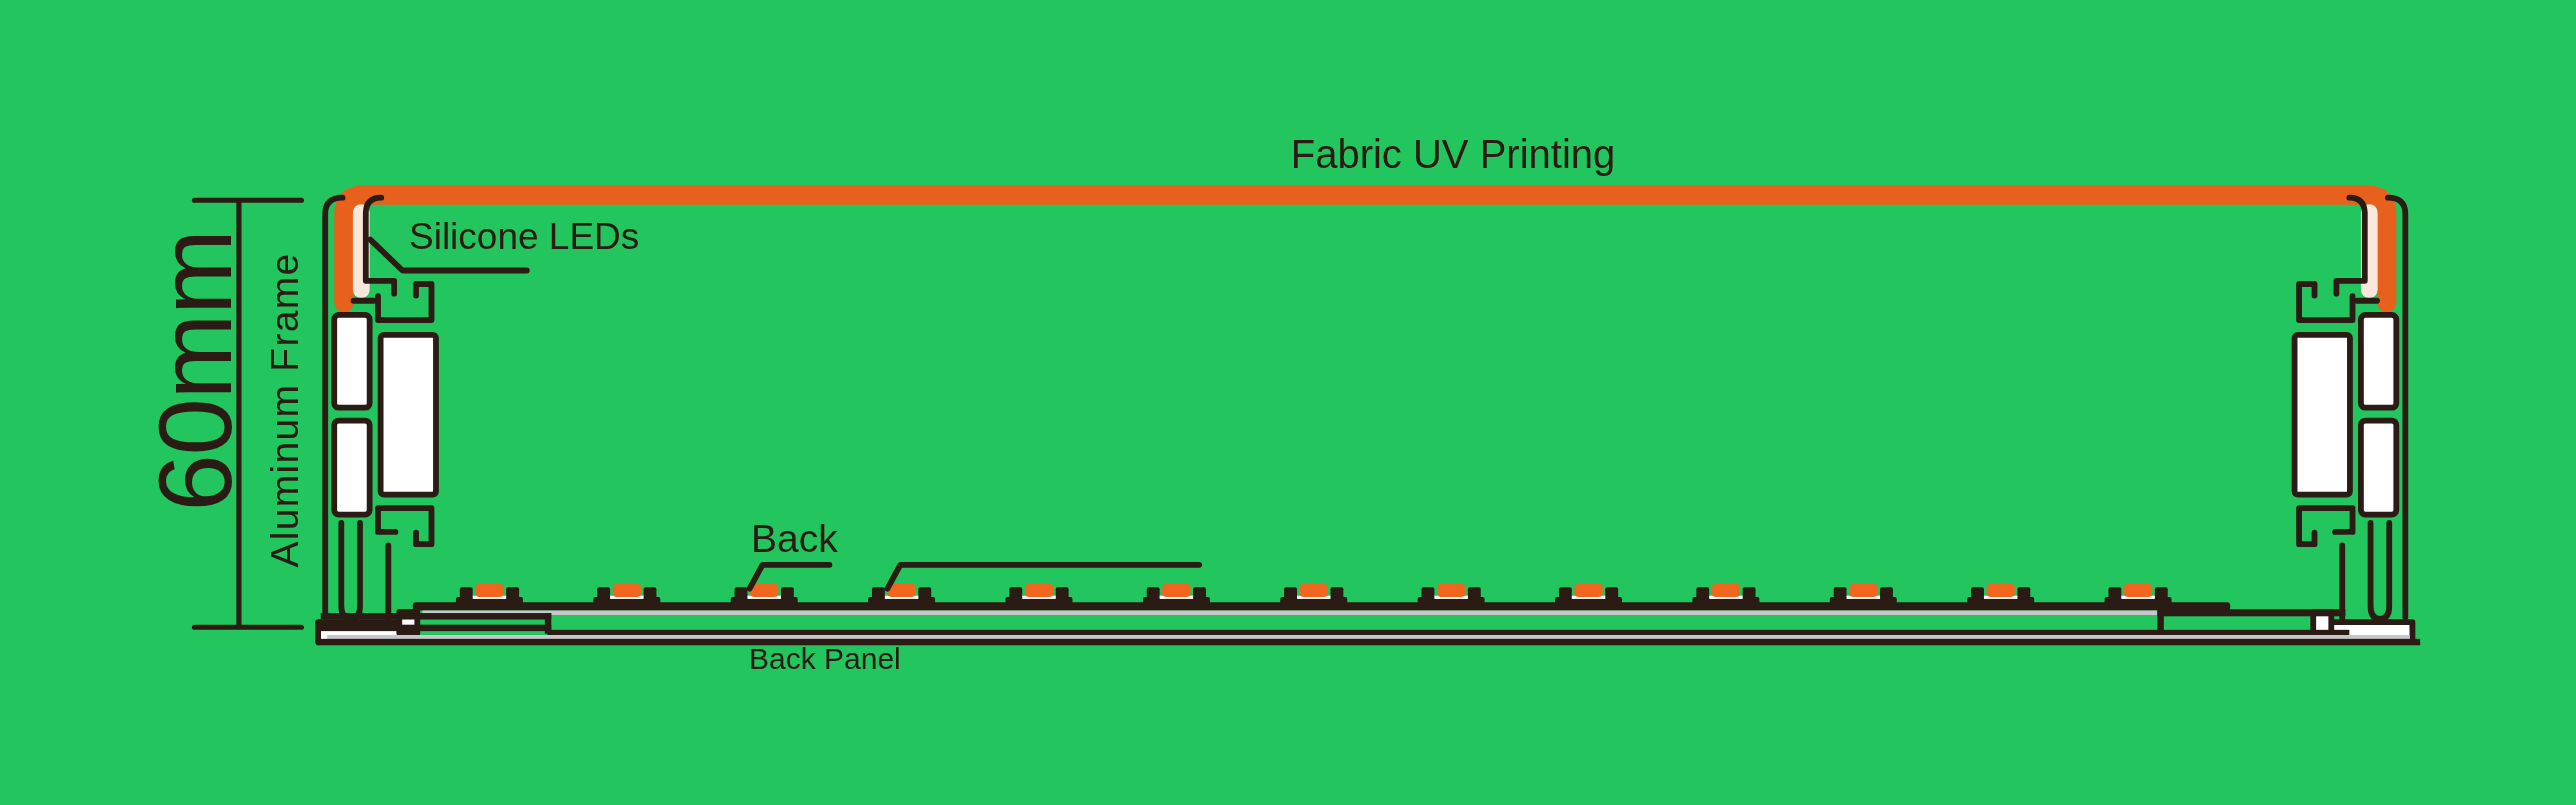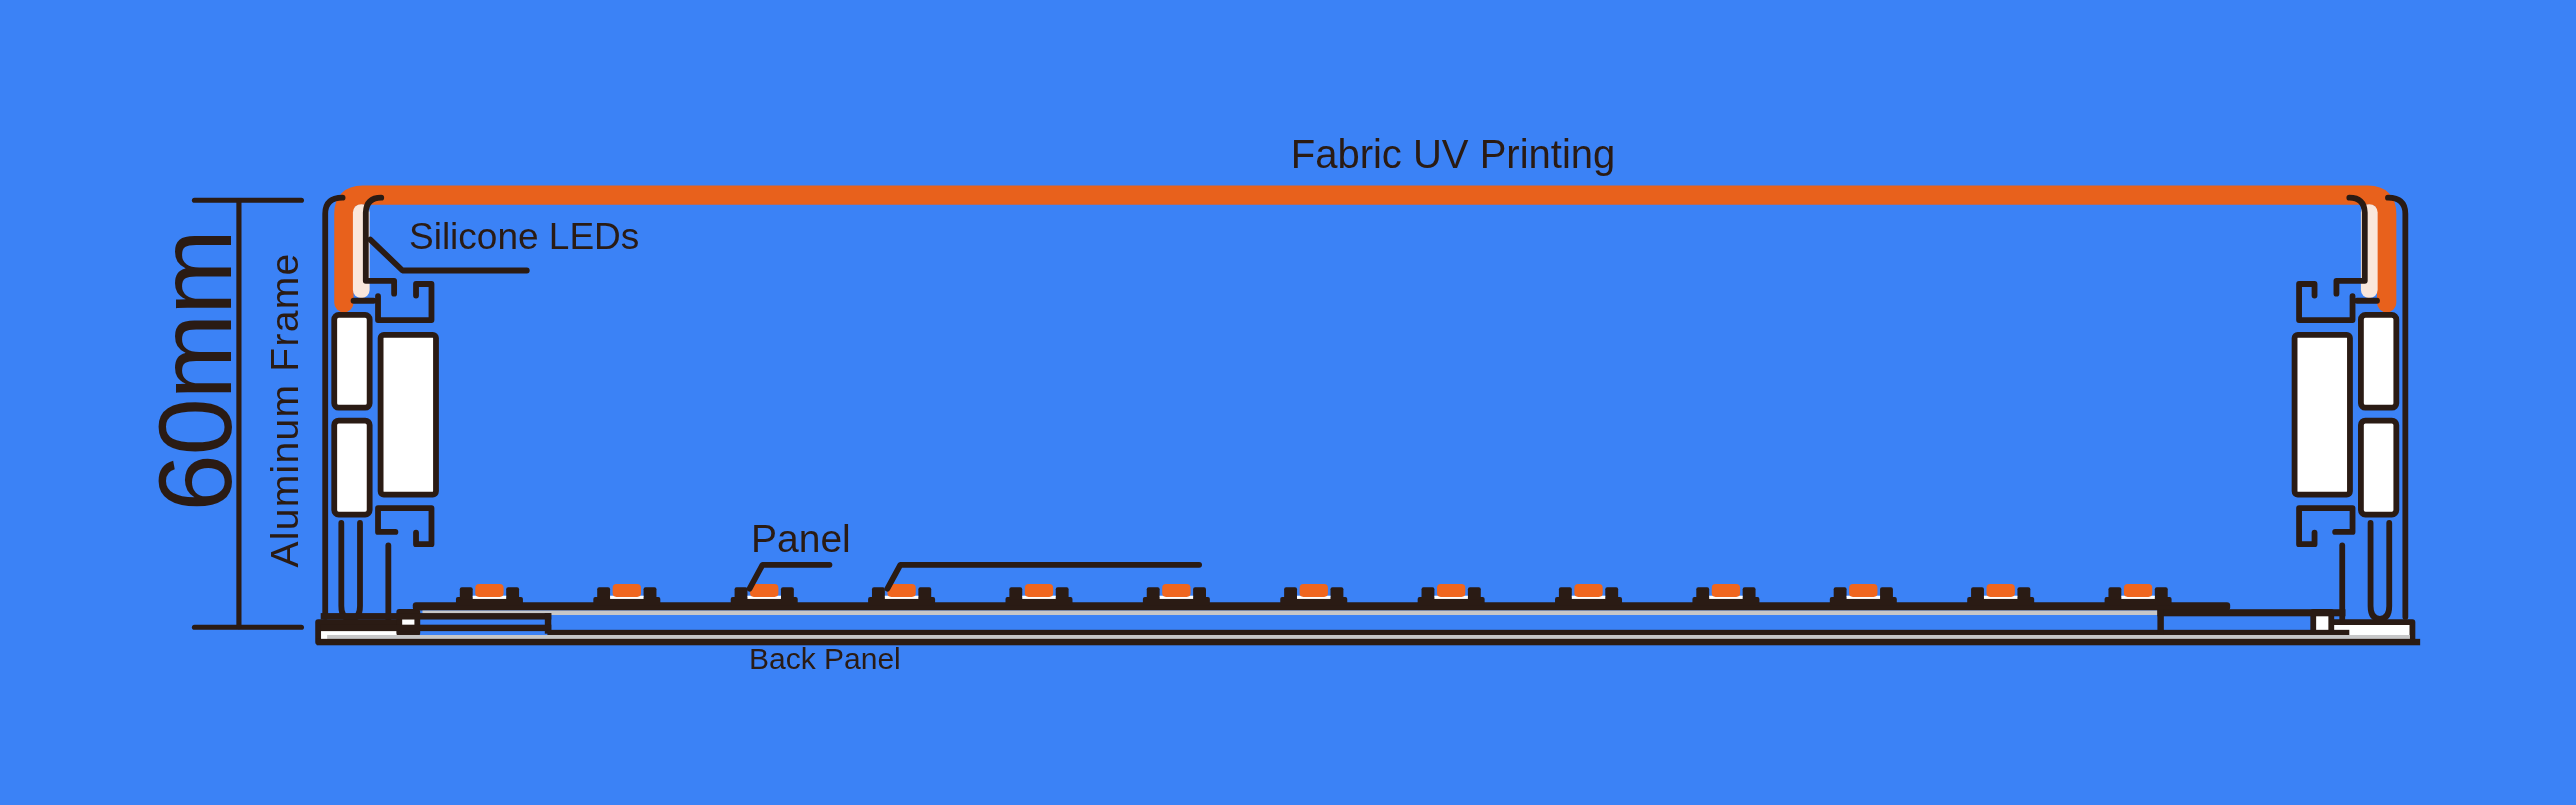--- a/index.html
+++ b/index.html
@@ -6,21 +6,21 @@
     --line:#2a1b14;
     --orange:#e8611c;
     --led:#f0661e;
     --pink:#fae7db;
     --gray:#c7c7c8;
   }
   html,body{margin:0;padding:0;background:#ffffff;}
   .stage{
     position:relative;
     width:2576px;height:805px;
-    background:#3b82f6;
+    background:#22c55e;
     font-family:"Liberation Sans", sans-serif;
     color:var(--line);
     overflow:hidden;
   }
   .stage svg{position:absolute;left:0;top:0;}
   .lbl{position:absolute;white-space:nowrap;line-height:1;color:var(--line);}
   .lbl-fabric{left:1453px;top:134px;font-size:40px;transform:translateX(-50%);}
   .lbl-silicone{left:409px;top:218px;font-size:37px;}
   .lbl-leds{left:751px;top:519px;font-size:39px;}
   .lbl-cooling{left:922px;top:519px;font-size:39px;}
@@ -160,18 +160,18 @@
 
     <g>
       <path class="dim" d="M 302,311 H 468"></path>
       <path class="dim" d="M 302,974 H 468"></path>
       <path class="dim" d="M 371,312 V 973"></path>
     </g>
   </svg>
 
   <div class="lbl lbl-fabric">Fabric UV Printing</div>
   <div class="lbl lbl-silicone">Silicone LEDs</div>
-  <div class="lbl lbl-leds">Panel</div>
+  <div class="lbl lbl-leds">Back</div>
   <div class="lbl lbl-backpanel">Back Panel</div>
   <div class="lbl lbl-60mm">60mm</div>
   <div class="lbl lbl-alframe">Aluminum Frame</div>
 </div>
 
 
 </body></html>

